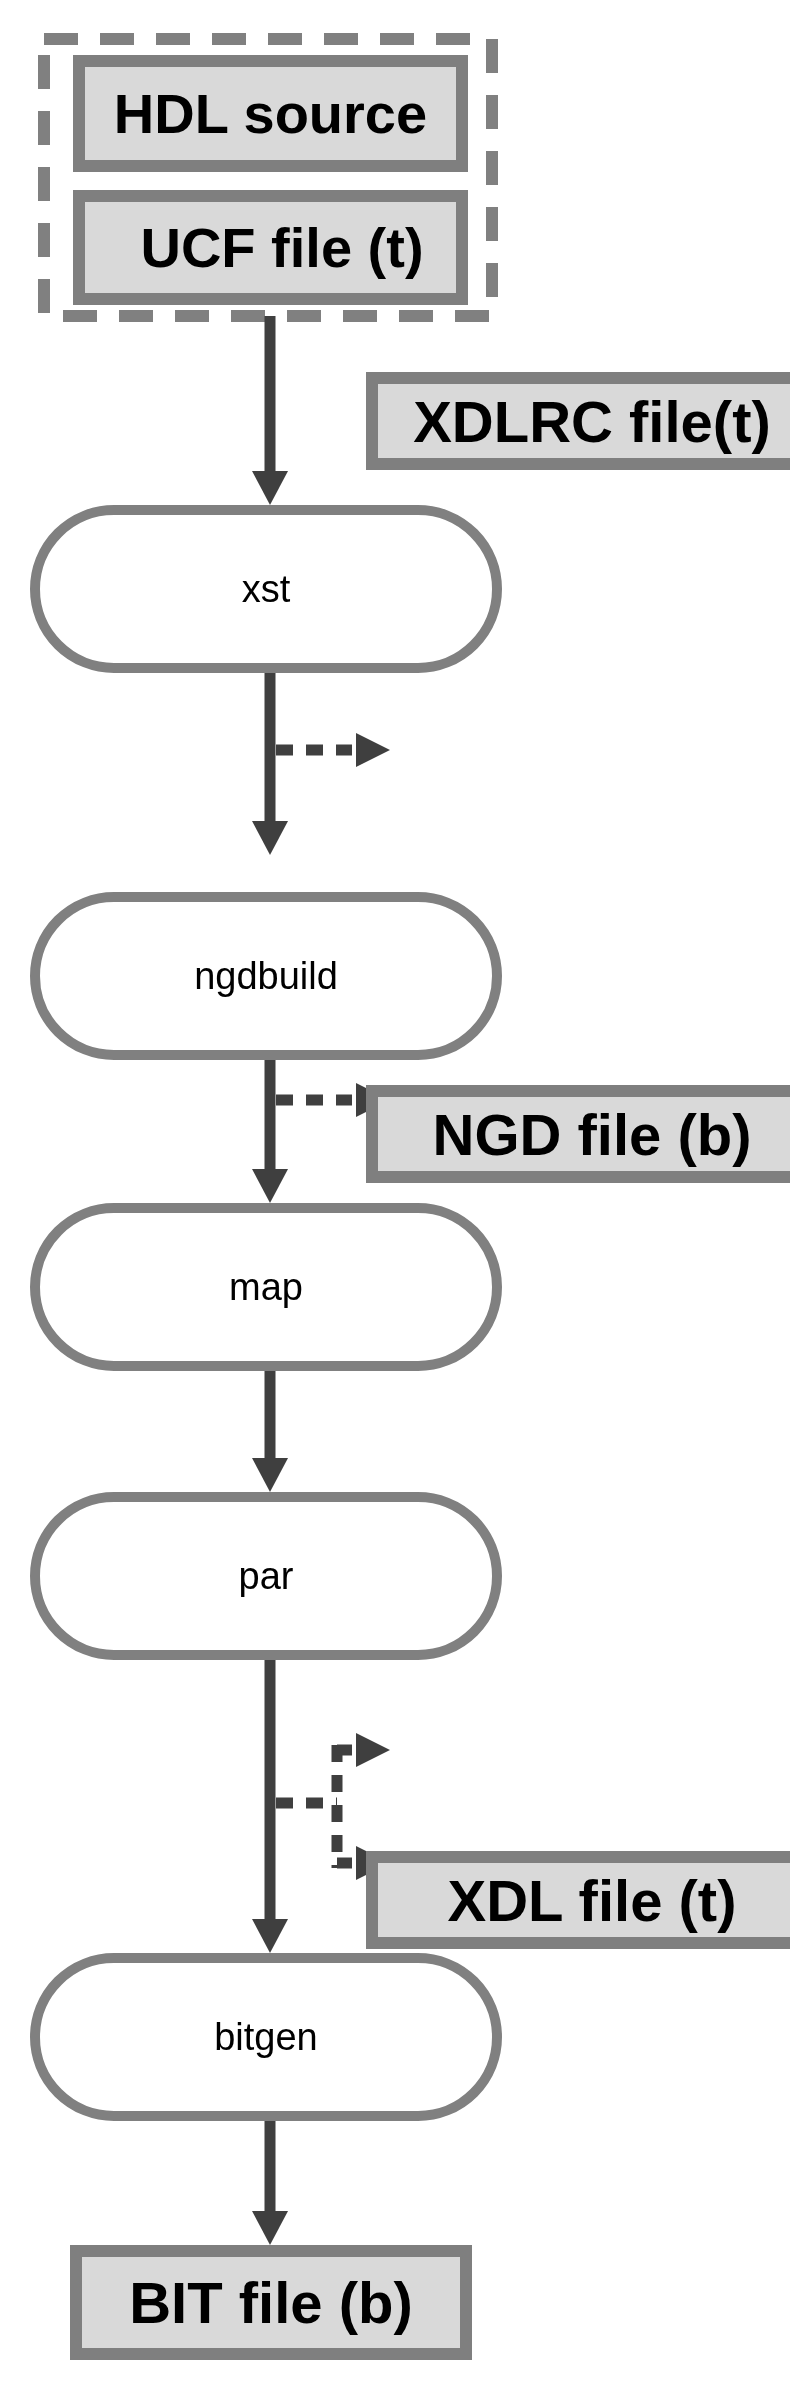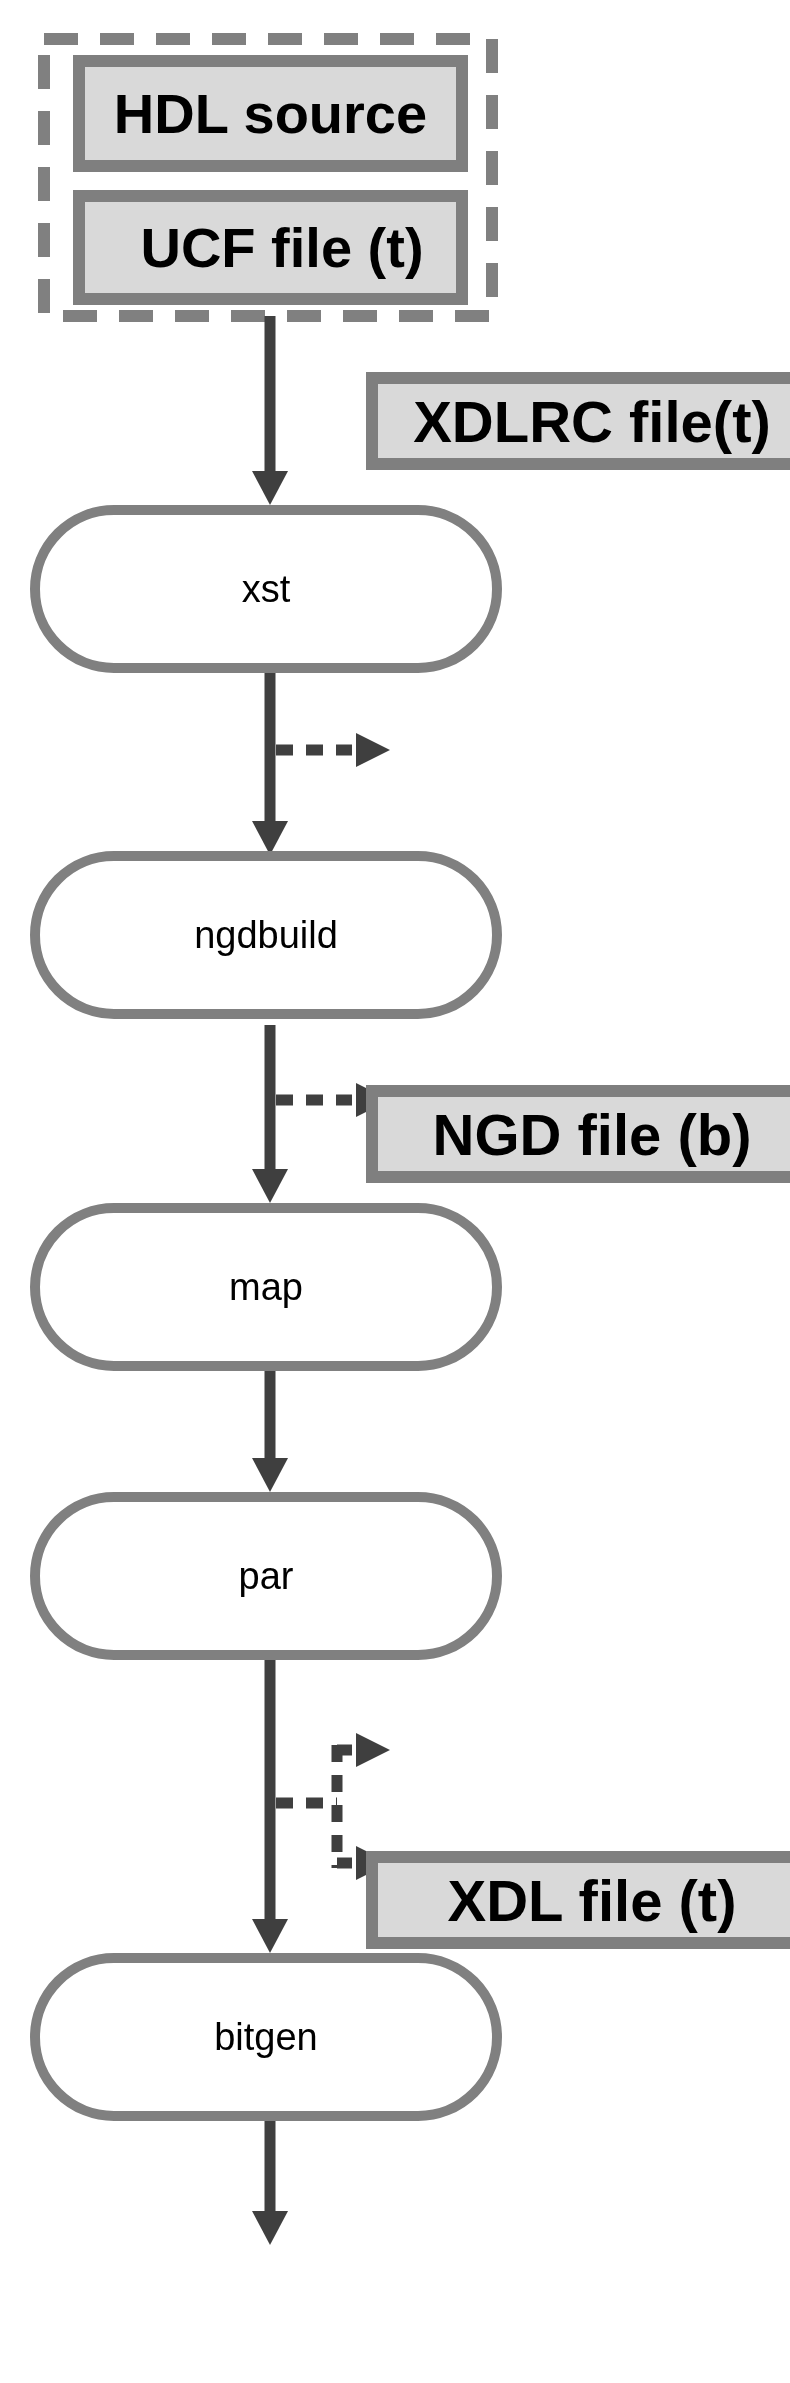--- a/index.html
+++ b/index.html
@@ -101,27 +101,30 @@
   <div class="node filebox sidebox" style="top:1055px;margin-top:30px;">
     <span>NGD file (b)</span>
   </div>
   <div class="node filebox sidebox" style="top:1815px;margin-top:36px;">
     <span>XDL file (t)</span>
   </div>
 
   <div class="node stadium" style="top:505px;">
     <span>xst</span>
   </div>
-  <div class="node stadium" style="top:851px;">
+  <div class="node stadium" style="top:892px;">
     <span>ngdbuild</span>
   </div>
   <div class="node stadium" style="top:1203px;">
     <span>map</span>
   </div>
   <div class="node stadium" style="top:1492px;">
     <span>par</span>
   </div>
   <div class="node stadium" style="top:1953px;">
     <span>bitgen</span>
   </div>
 
+  <div class="node filebox bitbox">
+    <span>BIT file (b)</span>
+  </div>
 
 </div>
 
 </body></html>

